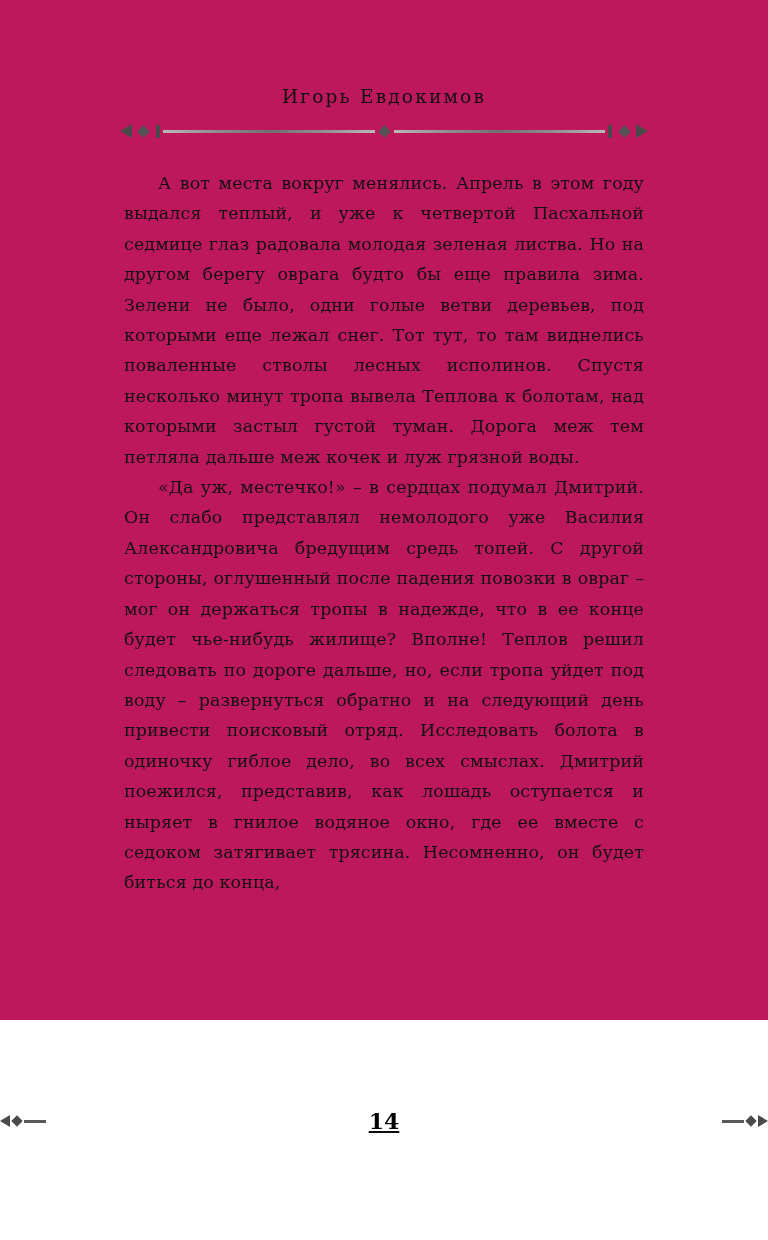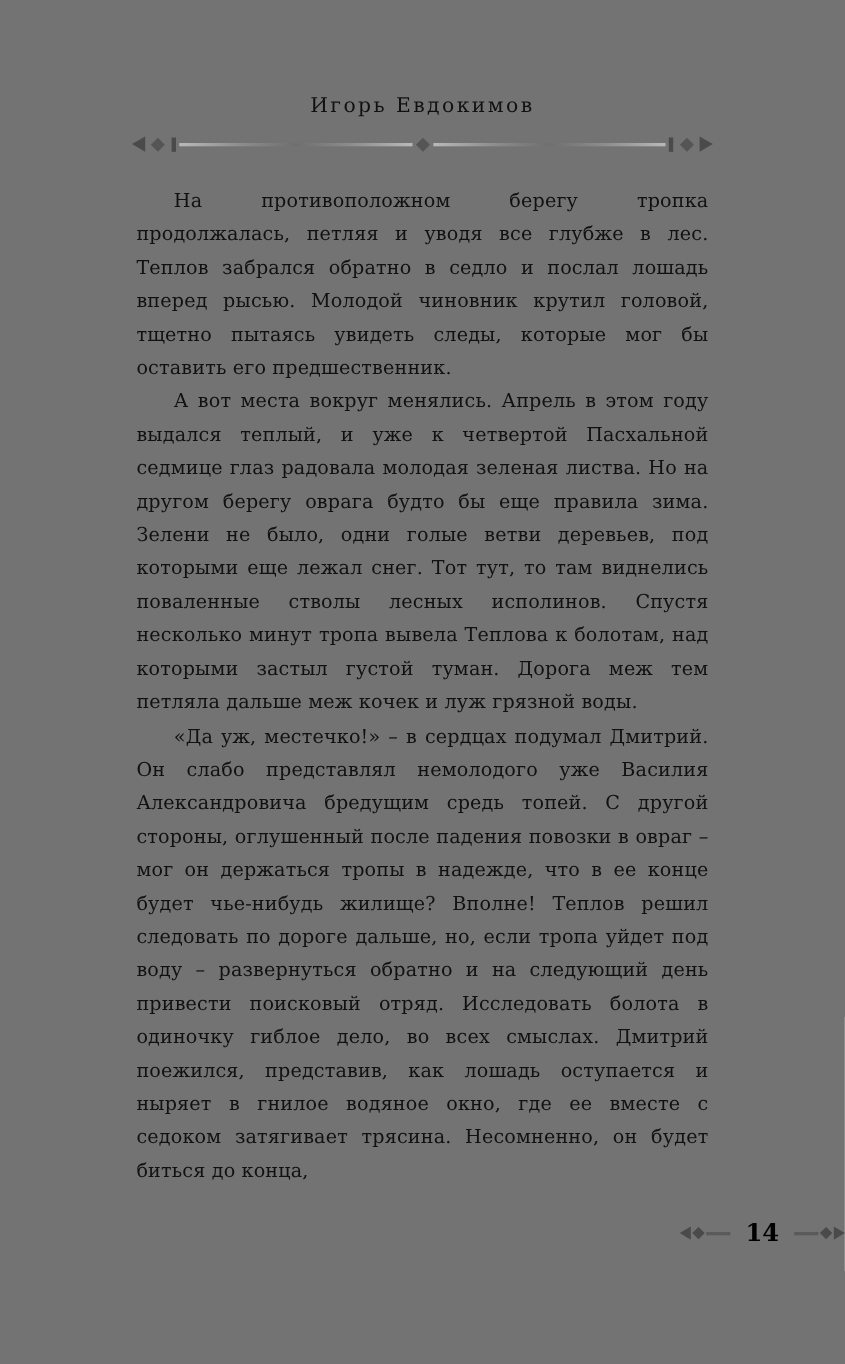--- a/index.html
+++ b/index.html
@@ -11,22 +11,22 @@
     width: 768px;
     height: 1240px;
     font-family: "Liberation Serif", serif;
     color: #0d0d0d;
     overflow: hidden;
   }
 
   .page {
     position: relative;
     width: 768px;
-    height: 1240px;
-    background: #737373;
+    height: 1020px;
+    background: #be185d;
     box-sizing: border-box;
   }
 
   
   .running-head {
     position: absolute;
     top: 86px;
     left: 0;
     width: 768px;
     text-align: center;
@@ -103,22 +103,23 @@
   }
 
   
   .footer {
     position: absolute;
     top: 1108px;
     left: 0;
     width: 768px;
     display: flex;
     align-items: center;
-    justify-content: flex-end;
+    justify-content: space-between;
     gap: 12px;
+    text-decoration: underline;
   }
   .footer .orn {
     display: flex;
     align-items: center;
   }
   .footer .orn .seg {
     width: 22px;
     height: 3px;
     background: #5a5a5a;
   }
@@ -165,21 +166,20 @@
     <span class="bar"></span>
     <span class="line"></span>
     <span class="diamond"></span>
     <span class="line"></span>
     <span class="bar"></span>
     <span class="diamond"></span>
     <span class="arrowR"></span>
   </div>
 
   <div class="text-block">
-    <p class="indent">На противоположном берегу тропка продолжалась, петляя и уводя все глубже в лес. Теплов забрался обратно в седло и послал лошадь вперед рысью. Молодой чиновник крутил головой, тщетно пытаясь увидеть следы, которые мог бы оставить его предшественник.</p>
     <p class="indent">А вот места вокруг менялись. Апрель в этом году выдался теплый, и уже к четвертой Пасхальной седмице глаз радовала молодая зеленая листва. Но на другом берегу оврага будто бы еще правила зима. Зелени не было, одни голые ветви деревьев, под которыми еще лежал снег. Тот тут, то там виднелись поваленные стволы лесных исполинов. Спустя несколько минут тропа вывела Теплова к болотам, над которыми застыл густой туман. Дорога меж тем петляла дальше меж кочек и луж грязной воды.</p>
     <p class="indent">«Да уж, местечко!» – в сердцах подумал Дмитрий. Он слабо представлял немолодого уже Василия Александровича бредущим средь топей. С другой стороны, оглушенный после падения повозки в овраг – мог он держаться тропы в надежде, что в ее конце будет чье-нибудь жилище? Вполне! Теплов решил следовать по дороге дальше, но, если тропа уйдет под воду – развернуться обратно и на следующий день привести поисковый отряд. Исследовать болота в одиночку гиблое дело, во всех смыслах. Дмитрий поежился, представив, как лошадь оступается и ныряет в гнилое водяное окно, где ее вместе с седоком затягивает трясина. Несомненно, он будет биться до конца,</p>
   </div>
 
   <div class="footer">
     <span class="orn">
       <span class="tipL"></span>
       <span class="dia"></span>
       <span class="seg"></span>
     </span>

